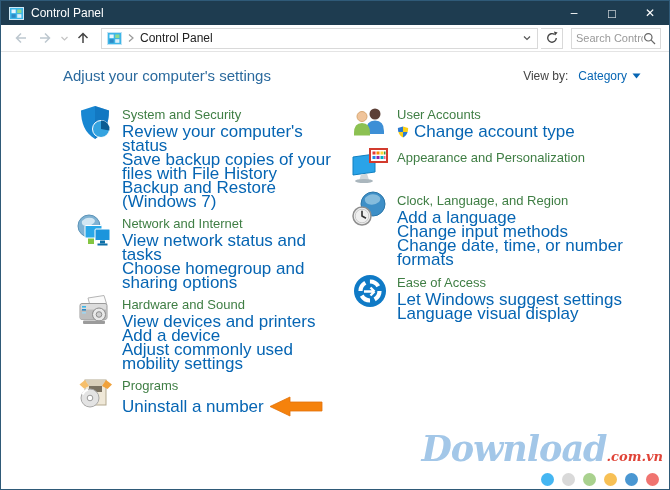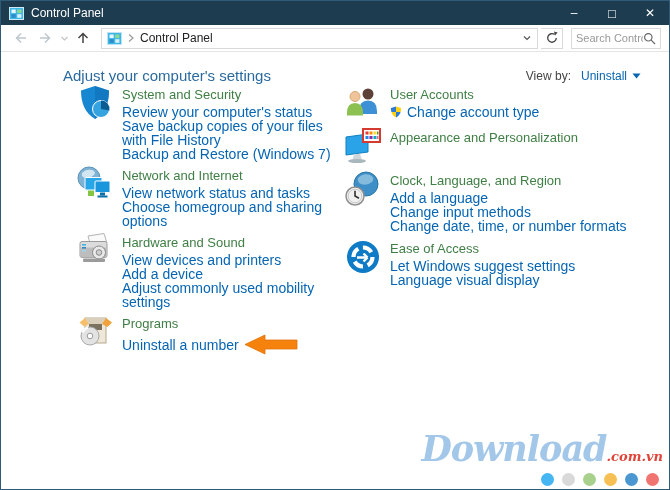--- a/index.html
+++ b/index.html
@@ -27,32 +27,32 @@
   .searchbox input { border:0; outline:0; flex:1; min-width:0; font-size:11px; color:#555; font-family:inherit; }
   .searchbox input::placeholder { color:#999; }
 
   
   .content { flex:1; position:relative; background:#fff; padding:15px 28px 0 62px; }
   .content-header { display:flex; align-items:center; }
   .page-title { color:var(--heading-blue); font-size:15px; }
   .view-by { margin-left:auto; display:flex; align-items:center; gap:10px; font-size:12px; color:#444; }
   .view-by-value { color:var(--link-blue); display:flex; align-items:center; gap:5px; cursor:pointer; }
 
-  .grid { display:flex; padding-left:13px; }
+  .grid { display:flex; margin-top:20px; padding-left:13px;gap:7px; }
   .col-left { width:268px; flex:none; }
   .col-right { flex:1; }
   .category { display:flex; gap:8px; }
   .col-left .category { margin-bottom:4px; }
   .col-right .category { margin-bottom:5px; }
   .cat-icon { width:38px; height:38px; flex:none; }
   .cat-icon svg { display:block; }
   .cat-text { padding-top:1px; }
   .cat-title { display:inline-block; color:var(--category-green); font-size:13px; line-height:17px; margin-bottom:2px; text-decoration:none; cursor:pointer; }
   .link-row { display:flex; align-items:center; gap:5px; min-height:14px; }
-  .cat-link { color:var(--link-blue); font-size:14px; line-height:14px; text-decoration:none; cursor:pointer; }
+  .cat-link { color:var(--link-blue); font-size:17px; line-height:14px; text-decoration:none; cursor:pointer; }
 
   
   .watermark { position:absolute; right:6px; bottom:20px; font-family:"DejaVu Serif",serif; font-style:italic; font-weight:bold; white-space:nowrap; pointer-events:none; }
   .wm-brand { font-size:35px; color:var(--watermark-blue); letter-spacing:-1px; text-shadow:0 0 2px #fff; }
   .wm-suffix { font-size:13px; color:var(--watermark-red); }
   .wm-dots { position:absolute; right:10px; bottom:3px; display:flex; gap:8px; }
   .dot { width:13px; height:13px; border-radius:50%; }
 </style>
 </head>
 <body>
@@ -131,21 +131,21 @@
       </svg>
     </span>
   </div>
 
   <div class="content">
     <div class="content-header">
       <span class="page-title">Adjust your computer's settings</span>
       <span class="view-by">
         <span>View by:</span>
         <span class="view-by-value">
-          <span>Uninstall</span>
+          <span>Category</span>
           <svg width="9" height="6" viewBox="0 0 9 6">
               <polygon points="0.5,0.5 8.5,0.5 4.5,5.5" fill="#0665b3"></polygon>
             </svg>
         </span>
       </span>
     </div>
 
     <div class="grid">
       <div class="col-left">
           <div class="category">

